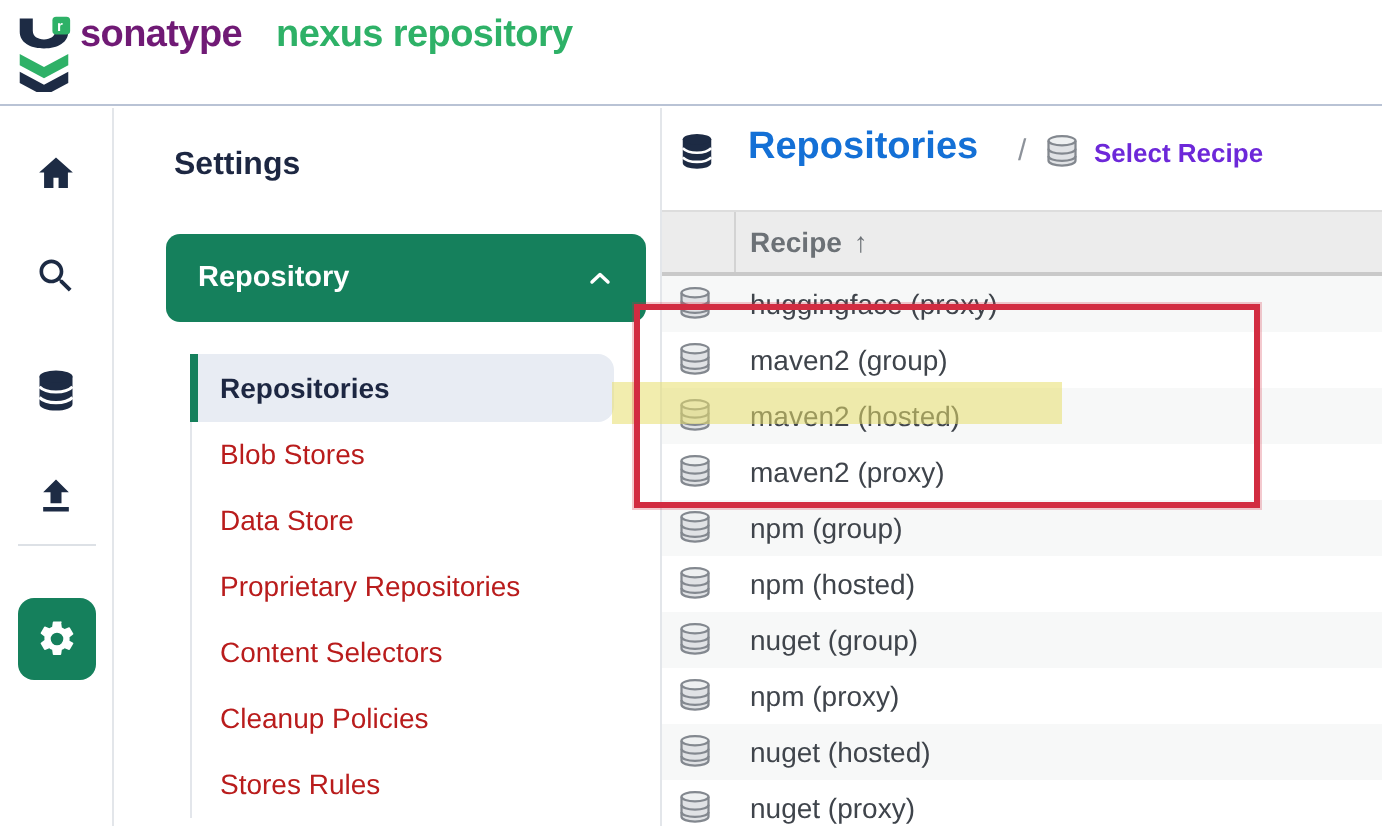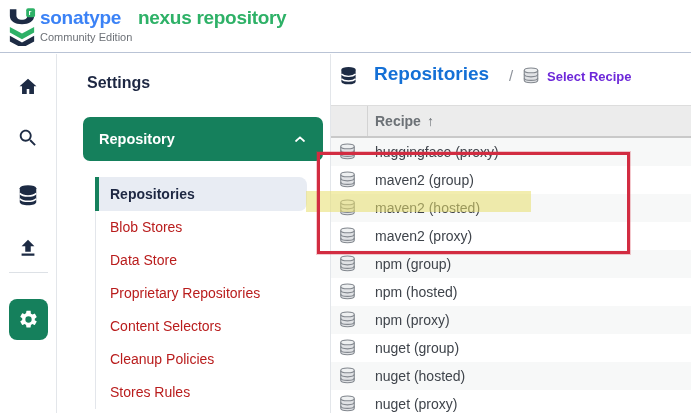--- a/index.html
+++ b/index.html
@@ -7,21 +7,21 @@
   .app {
     position:relative; width:691px; height:413px; overflow:hidden;
     font-family:"Liberation Sans", sans-serif; background:#fff;
   }
   
   .topbar { position:absolute; left:0; top:0; width:691px; height:53px;
             background:#fff; border-bottom:1px solid #b9c3d5; z-index:2; }
   .logo-mark { position:absolute; left:8px; top:8px; width:28px; height:38px; }
   .brand { position:absolute; left:40px; top:8px; line-height:1.1; }
   .brand-line { font-size:19px; font-weight:700; letter-spacing:-0.3px; white-space:nowrap; }
-  .brand-left { color:#3b82f6;text-align:center; }
+  .brand-left { color:#701a75;text-align:center; }
   .brand-right { color:#2eb167; margin-left:17px; }
   .brand-sub { font-size:11px; color:#6d7177; margin-top:2px; }
   
   .rail { position:absolute; left:0; top:54px; width:57px; height:359px;
           background:#fff; border-right:1px solid #e3e6ea; }
   .rail-icon { position:absolute; left:17px; width:22px; height:22px; cursor:pointer; }
   .rail-divider { position:absolute; left:9px; top:218px; width:39px; height:1px; background:#dde1e6; }
   .gear-btn { position:absolute; left:9px; top:245px; width:39px; height:41px;
               background:#15805c; border-radius:8px; display:flex;
               align-items:center; justify-content:center; cursor:pointer; }
@@ -98,21 +98,20 @@
       <path d="M2 1 V8.2 c0 5.4 5.4 8.8 13 8.8 s13 -3.4 13 -8.8 V1 h-7 v6.6 c0 3 -2.6 4.6 -6 4.6 s-6 -1.6 -6 -4.6 V1 z" fill="#1d2b44"></path>
       <rect x="19.5" y="0" width="9.5" height="9.5" rx="2" fill="#2eb167"></rect>
       <text x="22" y="7.6" font-size="8" font-weight="bold" fill="#ffffff" font-family="Liberation Sans, sans-serif">r</text>
       <path d="M2 20 l13 7 13 -7 v6 l-13 7 -13 -7 z" fill="#2eb167"></path>
       <path d="M2 29.5 l13 7 13 -7 v6 l-13 7 -13 -7 z" fill="#1d2b44"></path>
     </svg>
     <div class="brand">
       <div class="brand-line">
         <span class="brand-left">sonatype</span><span class="brand-right">nexus repository</span>
       </div>
-      <div class="brand-sub">Community Edition</div>
     </div>
   </div>
 
   <div class="rail">
     <svg class="rail-icon" style="top:22px" viewBox="0 0 24 24">
       <path d="M12 3 2.8 11.2 h2.7 v8.5 h5.1 v-5.6 h2.8 v5.6 h5.1 v-8.5 h2.7 z" fill="#1d2b44"></path>
     </svg>
     <svg class="rail-icon" style="top:73px" viewBox="0 0 24 24">
       <path d="M15.5 14h-.79l-.28-.27C15.41 12.59 16 11.11 16 9.5 16 5.91 13.09 3 9.5 3S3 5.91 3 9.5 5.91 16 9.5 16c1.61 0 3.09-.59 4.23-1.57l.27.28v.79l5 4.99L20.49 19l-4.99-5zm-6 0C7.01 14 5 11.99 5 9.5S7.01 5 9.5 5 14 7.01 14 9.5 11.99 14 9.5 14z" fill="#1d2b44"></path>
     </svg>
@@ -201,27 +200,27 @@
       <div class="trow">
           <svg viewBox="0 0 24 24">
             <use href="#cylGray"></use>
           </svg>
           <span class="rlabel">npm (hosted)</span>
         </div>
       <div class="trow">
           <svg viewBox="0 0 24 24">
             <use href="#cylGray"></use>
           </svg>
+          <span class="rlabel">nuget (group)</span>
+        </div>
+      <div class="trow">
+          <svg viewBox="0 0 24 24">
+            <use href="#cylGray"></use>
+          </svg>
           <span class="rlabel">npm (proxy)</span>
-        </div>
-      <div class="trow">
-          <svg viewBox="0 0 24 24">
-            <use href="#cylGray"></use>
-          </svg>
-          <span class="rlabel">nuget (group)</span>
         </div>
       <div class="trow">
           <svg viewBox="0 0 24 24">
             <use href="#cylGray"></use>
           </svg>
           <span class="rlabel">nuget (hosted)</span>
         </div>
       <div class="trow">
           <svg viewBox="0 0 24 24">
             <use href="#cylGray"></use>

